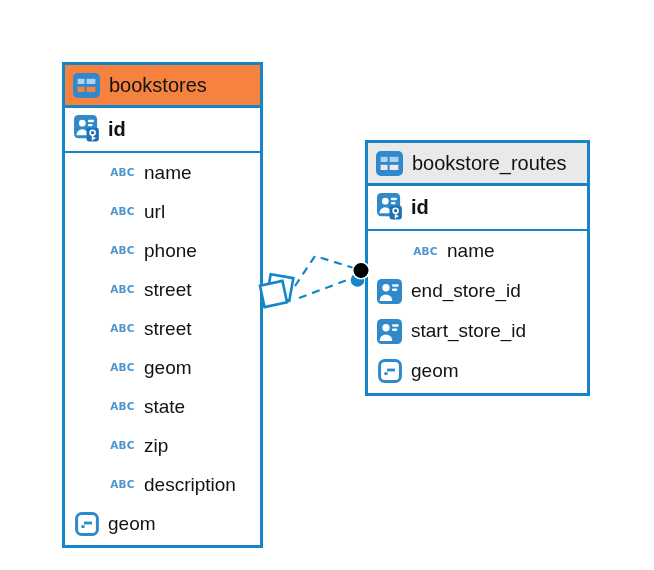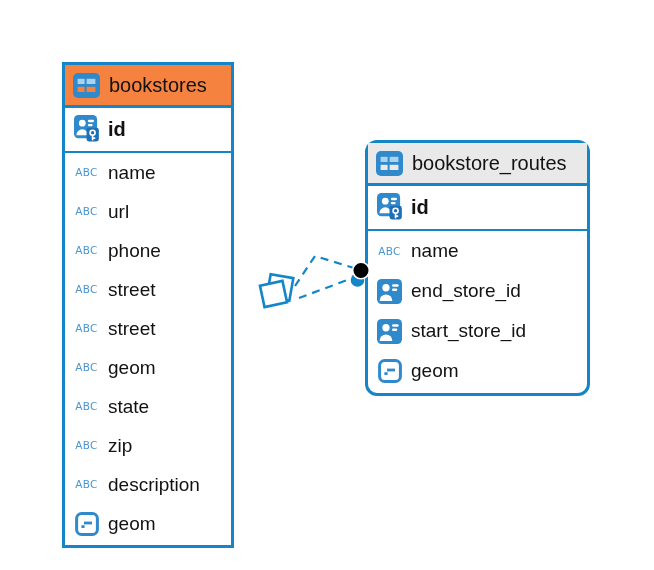--- a/index.html
+++ b/index.html
@@ -4,43 +4,43 @@
 <style>
   html,body{margin:0;padding:0;background:#fff;}
   .canvas{
     position:relative;width:654px;height:570px;background:#fff;overflow:hidden;
     font-family:"Liberation Sans","DejaVu Sans",sans-serif;color:#121212;
   }
   .erd-table{
     position:absolute;background:#fff;border:3px solid var(--accent-blue,#1486C8);
     box-sizing:border-box;
   }
-  .erd-table.bookstores{left:62px;top:62px;width:172px;height:486px;}
-  .erd-table.routes{left:365px;top:140px;width:225px;height:256px;border-radius:12px;}
+  .erd-table.bookstores{left:62px;top:62px;width:201px;height:486px;}
+  .erd-table.routes{left:365px;top:140px;width:225px;height:256px;}
   .tbl-header{
     height:43px;display:flex;align-items:center;gap:9px;padding:0 8px;
     border-bottom:3px solid var(--accent-blue,#1486C8);box-sizing:border-box;
     font-size:20px;font-weight:400;white-space:nowrap;
   }
   .hdr-orange{background:var(--orange-header,#F5823E);}
   .hdr-gray{background:var(--gray-header,#E9E9E9);}
   .hdr-orange .tbl-icon-use{color:var(--orange-header,#F5823E);}
   .hdr-gray .tbl-icon-use{color:var(--gray-header,#E9E9E9);}
   .row{
     display:flex;align-items:center;gap:8px;padding:14px 8px;box-sizing:border-box;
     font-size:19px;white-space:nowrap;
   }
   .pk-row{height:45px;border-bottom:2px solid var(--accent-blue,#1486C8);
     font-weight:700;font-size:20px;}
   .bookstores .col-row{height:39px;}
   .routes .col-row{height:40px;}
   .icon-box{flex:0 0 27px;display:flex;align-items:center;justify-content:center;}
   .abc-glyph{
-    font-family:"DejaVu Sans",sans-serif;font-weight:400;font-size:10.5px;
-    color:var(--abc-blue,#4C95CF);letter-spacing:0.3px;line-height:1;
+    font-family:"DejaVu Sans",sans-serif;font-weight:700;font-size:10.5px;
+    color:var(--abc-blue,#4C95CF);letter-spacing:0.3px;line-height:1;margin-left:36px;
   }
   .overlay{position:absolute;left:0;top:0;width:654px;height:570px;pointer-events:none;}
   .col-label,.tbl-name{color:#121212;}
 </style>
 </head>
 <body>
 
 <svg width="0" height="0" style="position:absolute">
   <defs>
     <symbol id="sym-table" viewBox="0 0 27 25">

